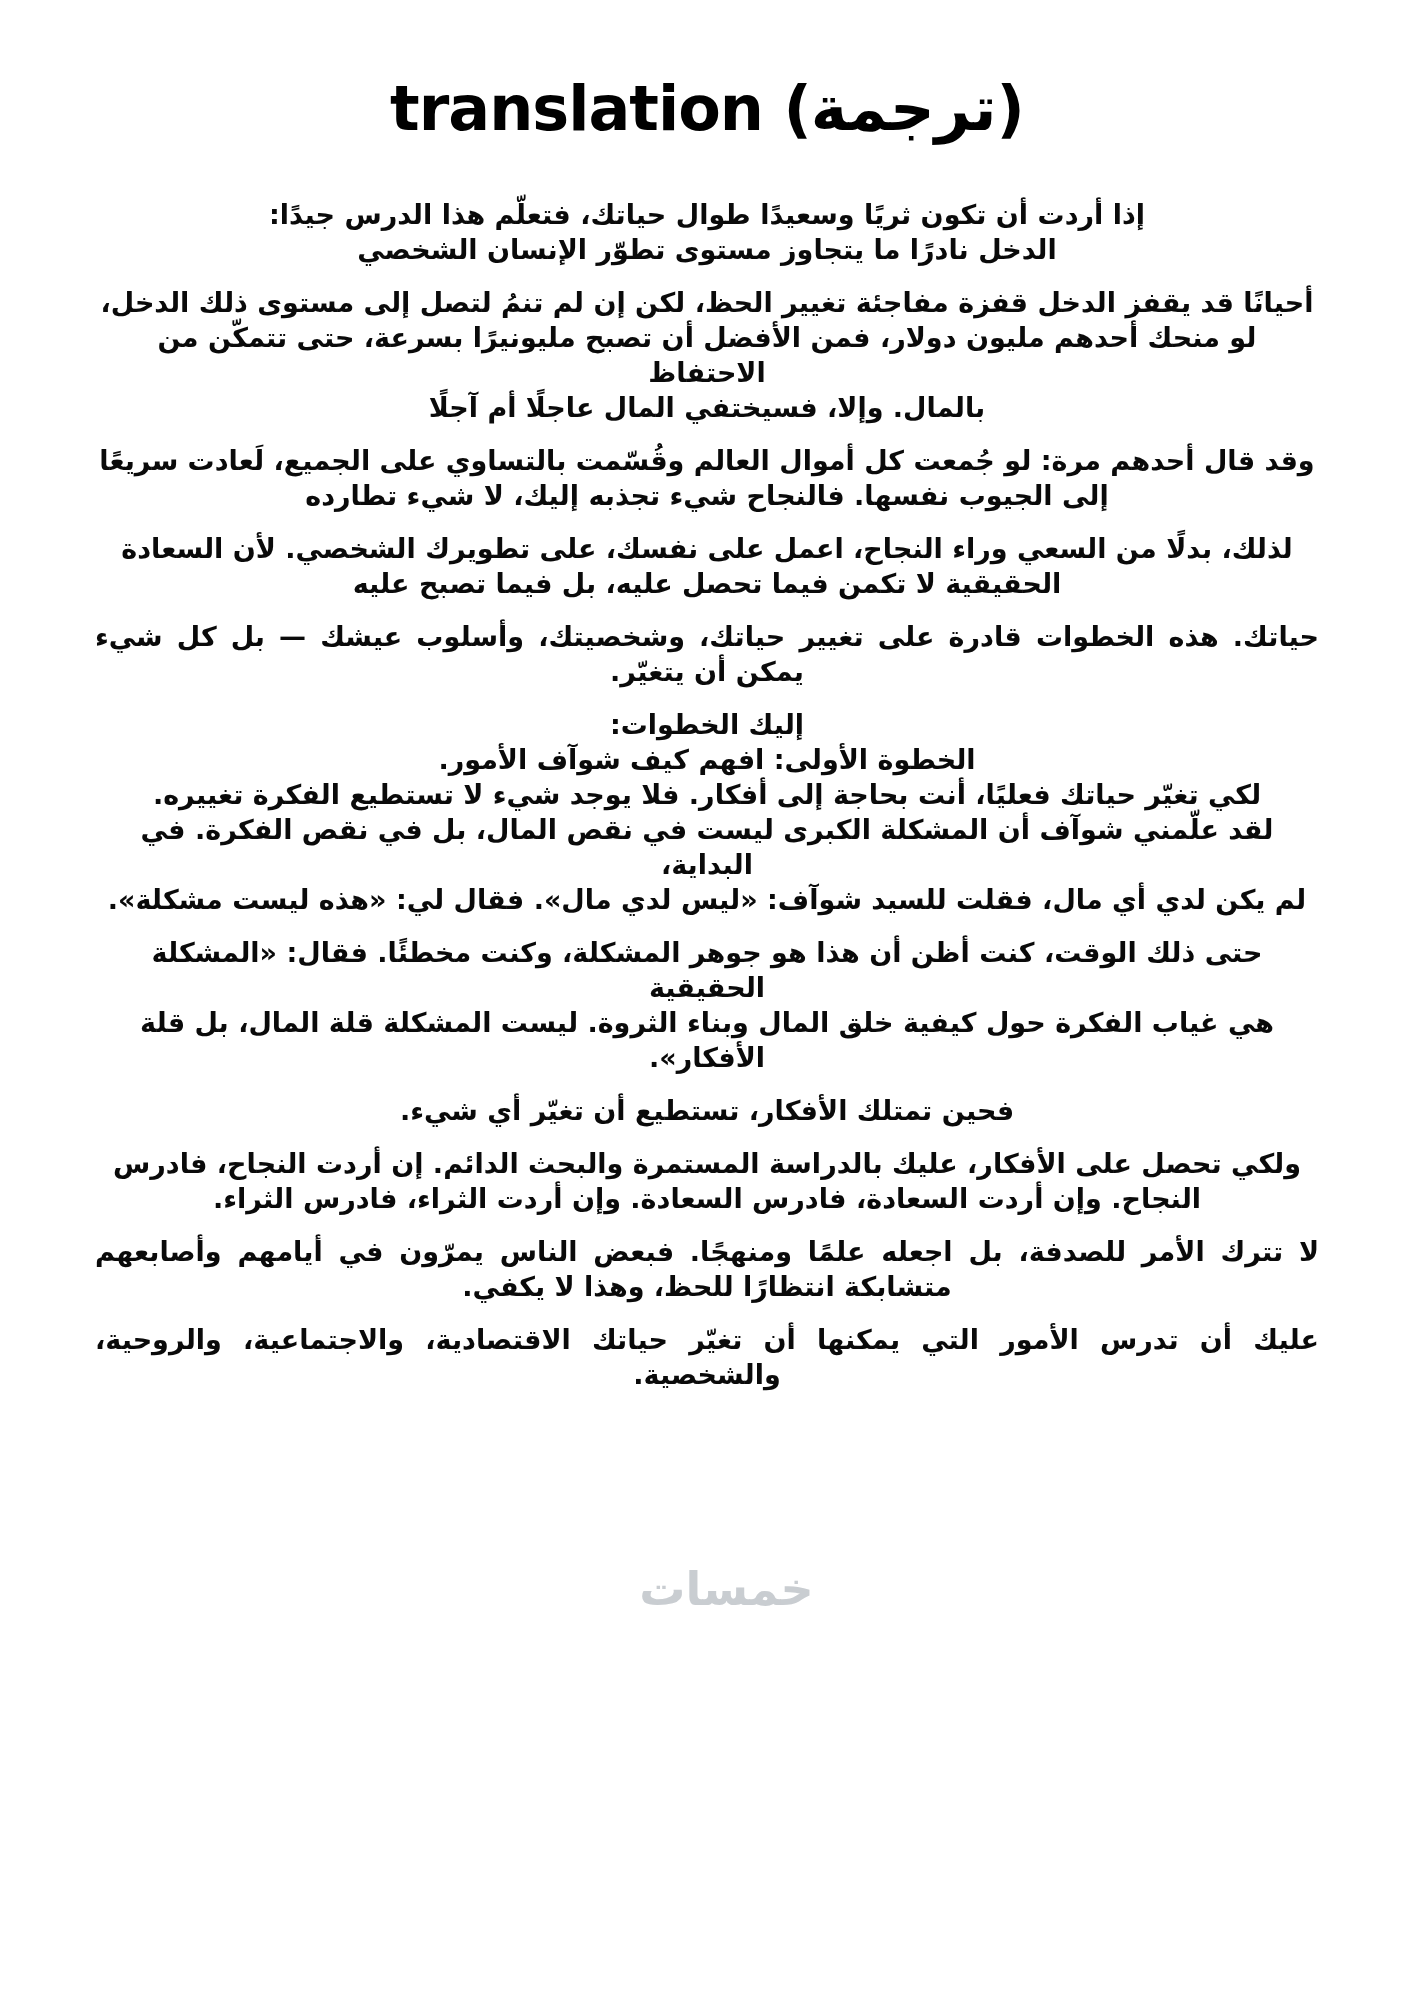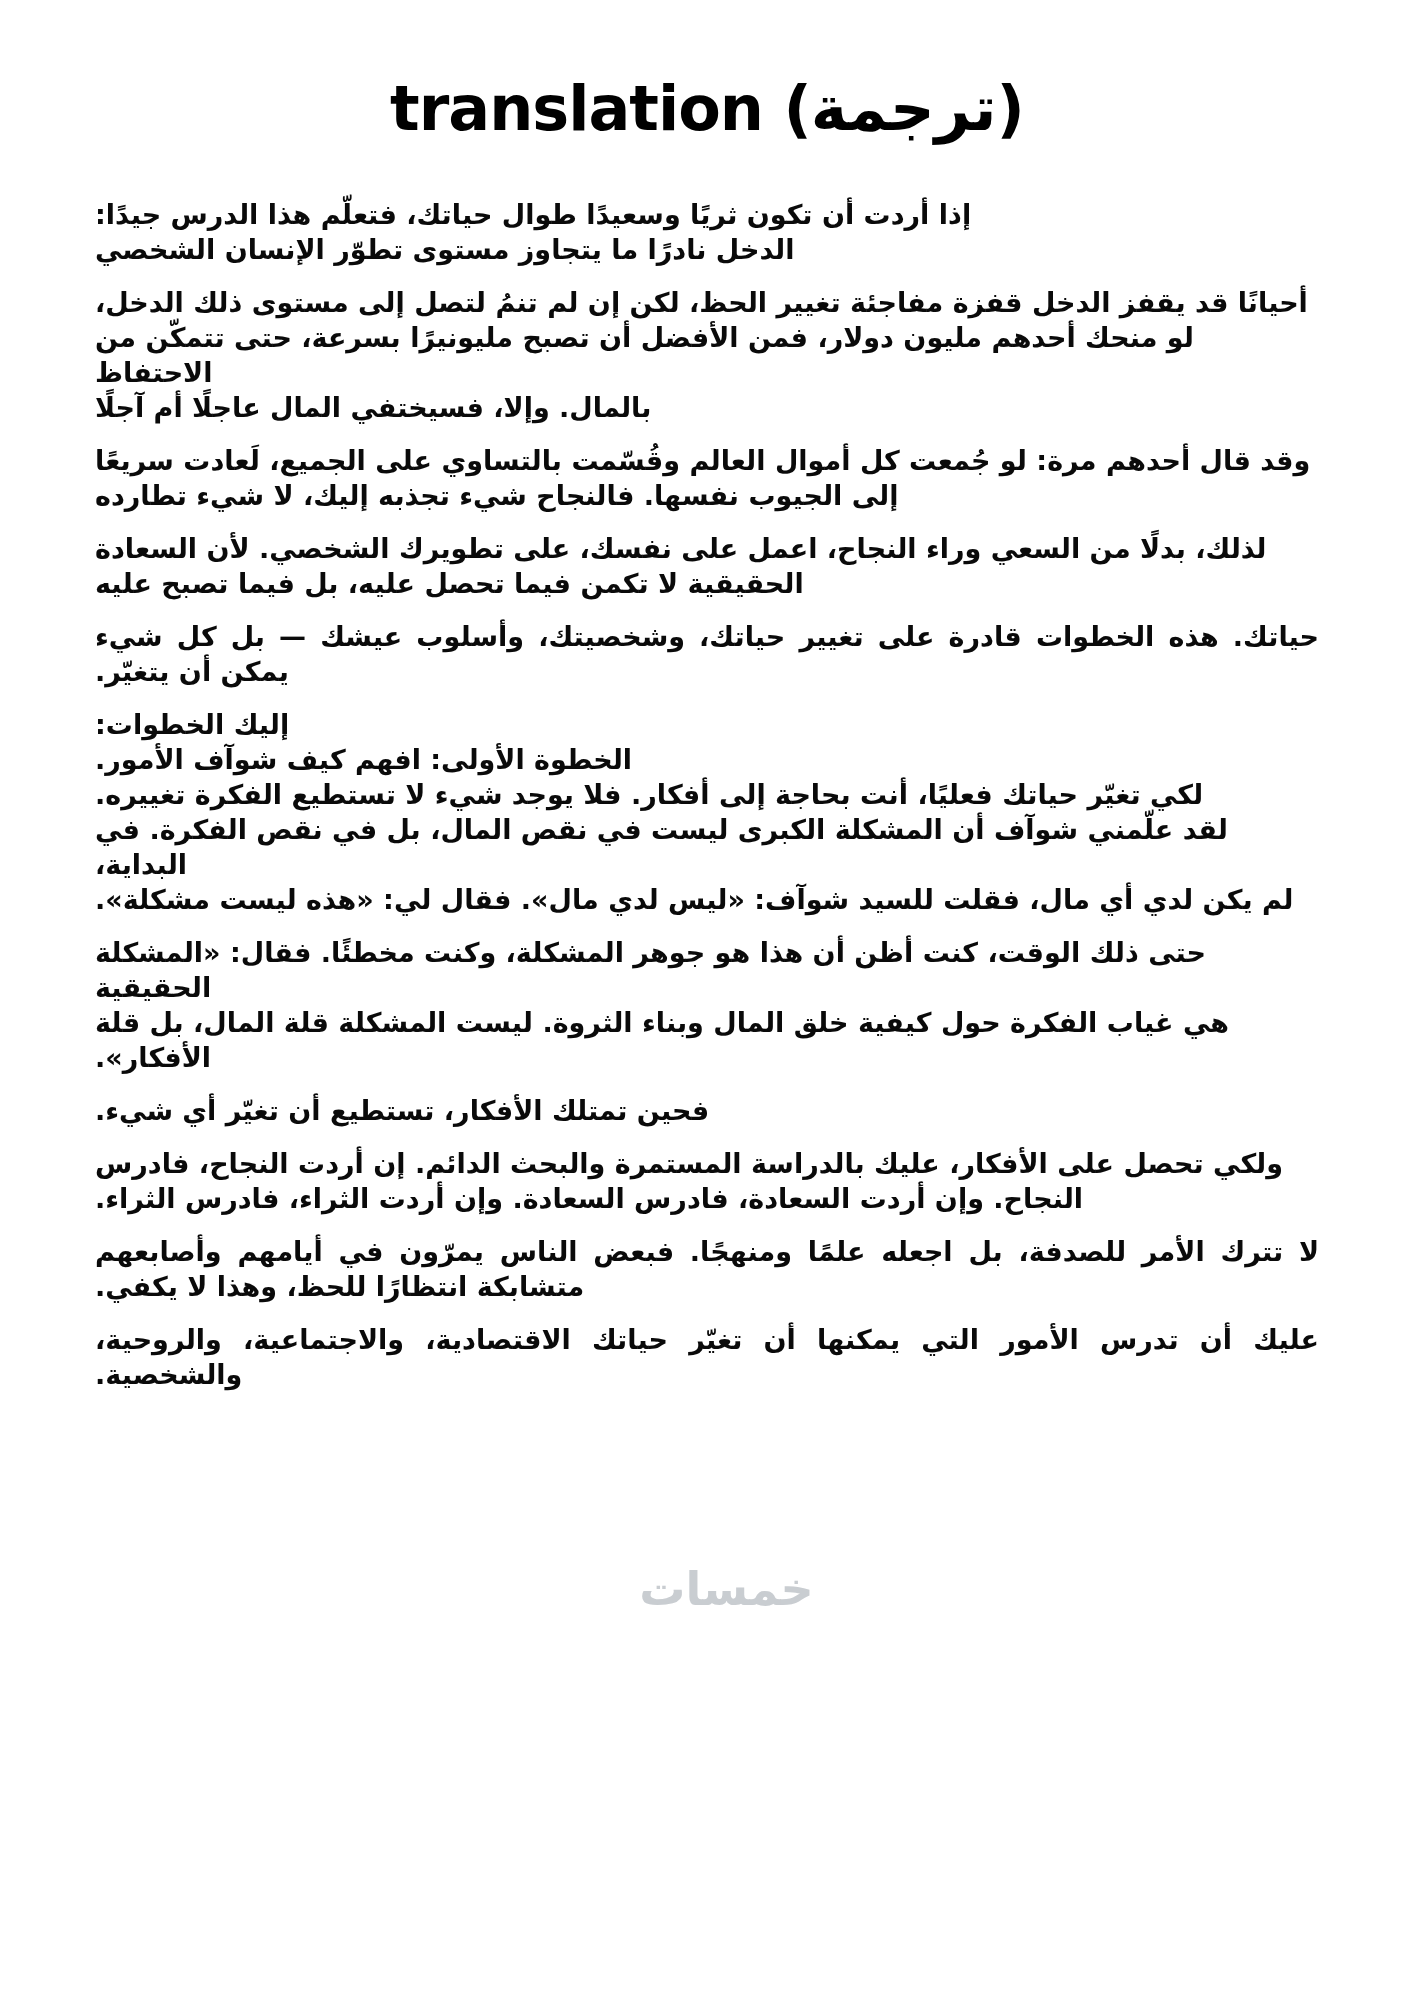--- a/index.html
+++ b/index.html
@@ -32,21 +32,21 @@
     padding: 52px 95px 0 95px;
     font-size: 27px;
     font-weight: 700;
   }
   .para {
     margin: 0 0 18px 0;
     padding: 0;
   }
   .line {
     display: block;
-    text-align: left;
+    text-align: center;
     line-height: 35px;
     white-space: normal;
   }
   .spread {
     text-align: justify;
     text-align-last: justify;
   }
   .watermark {
     position: absolute;
     left: 0;

